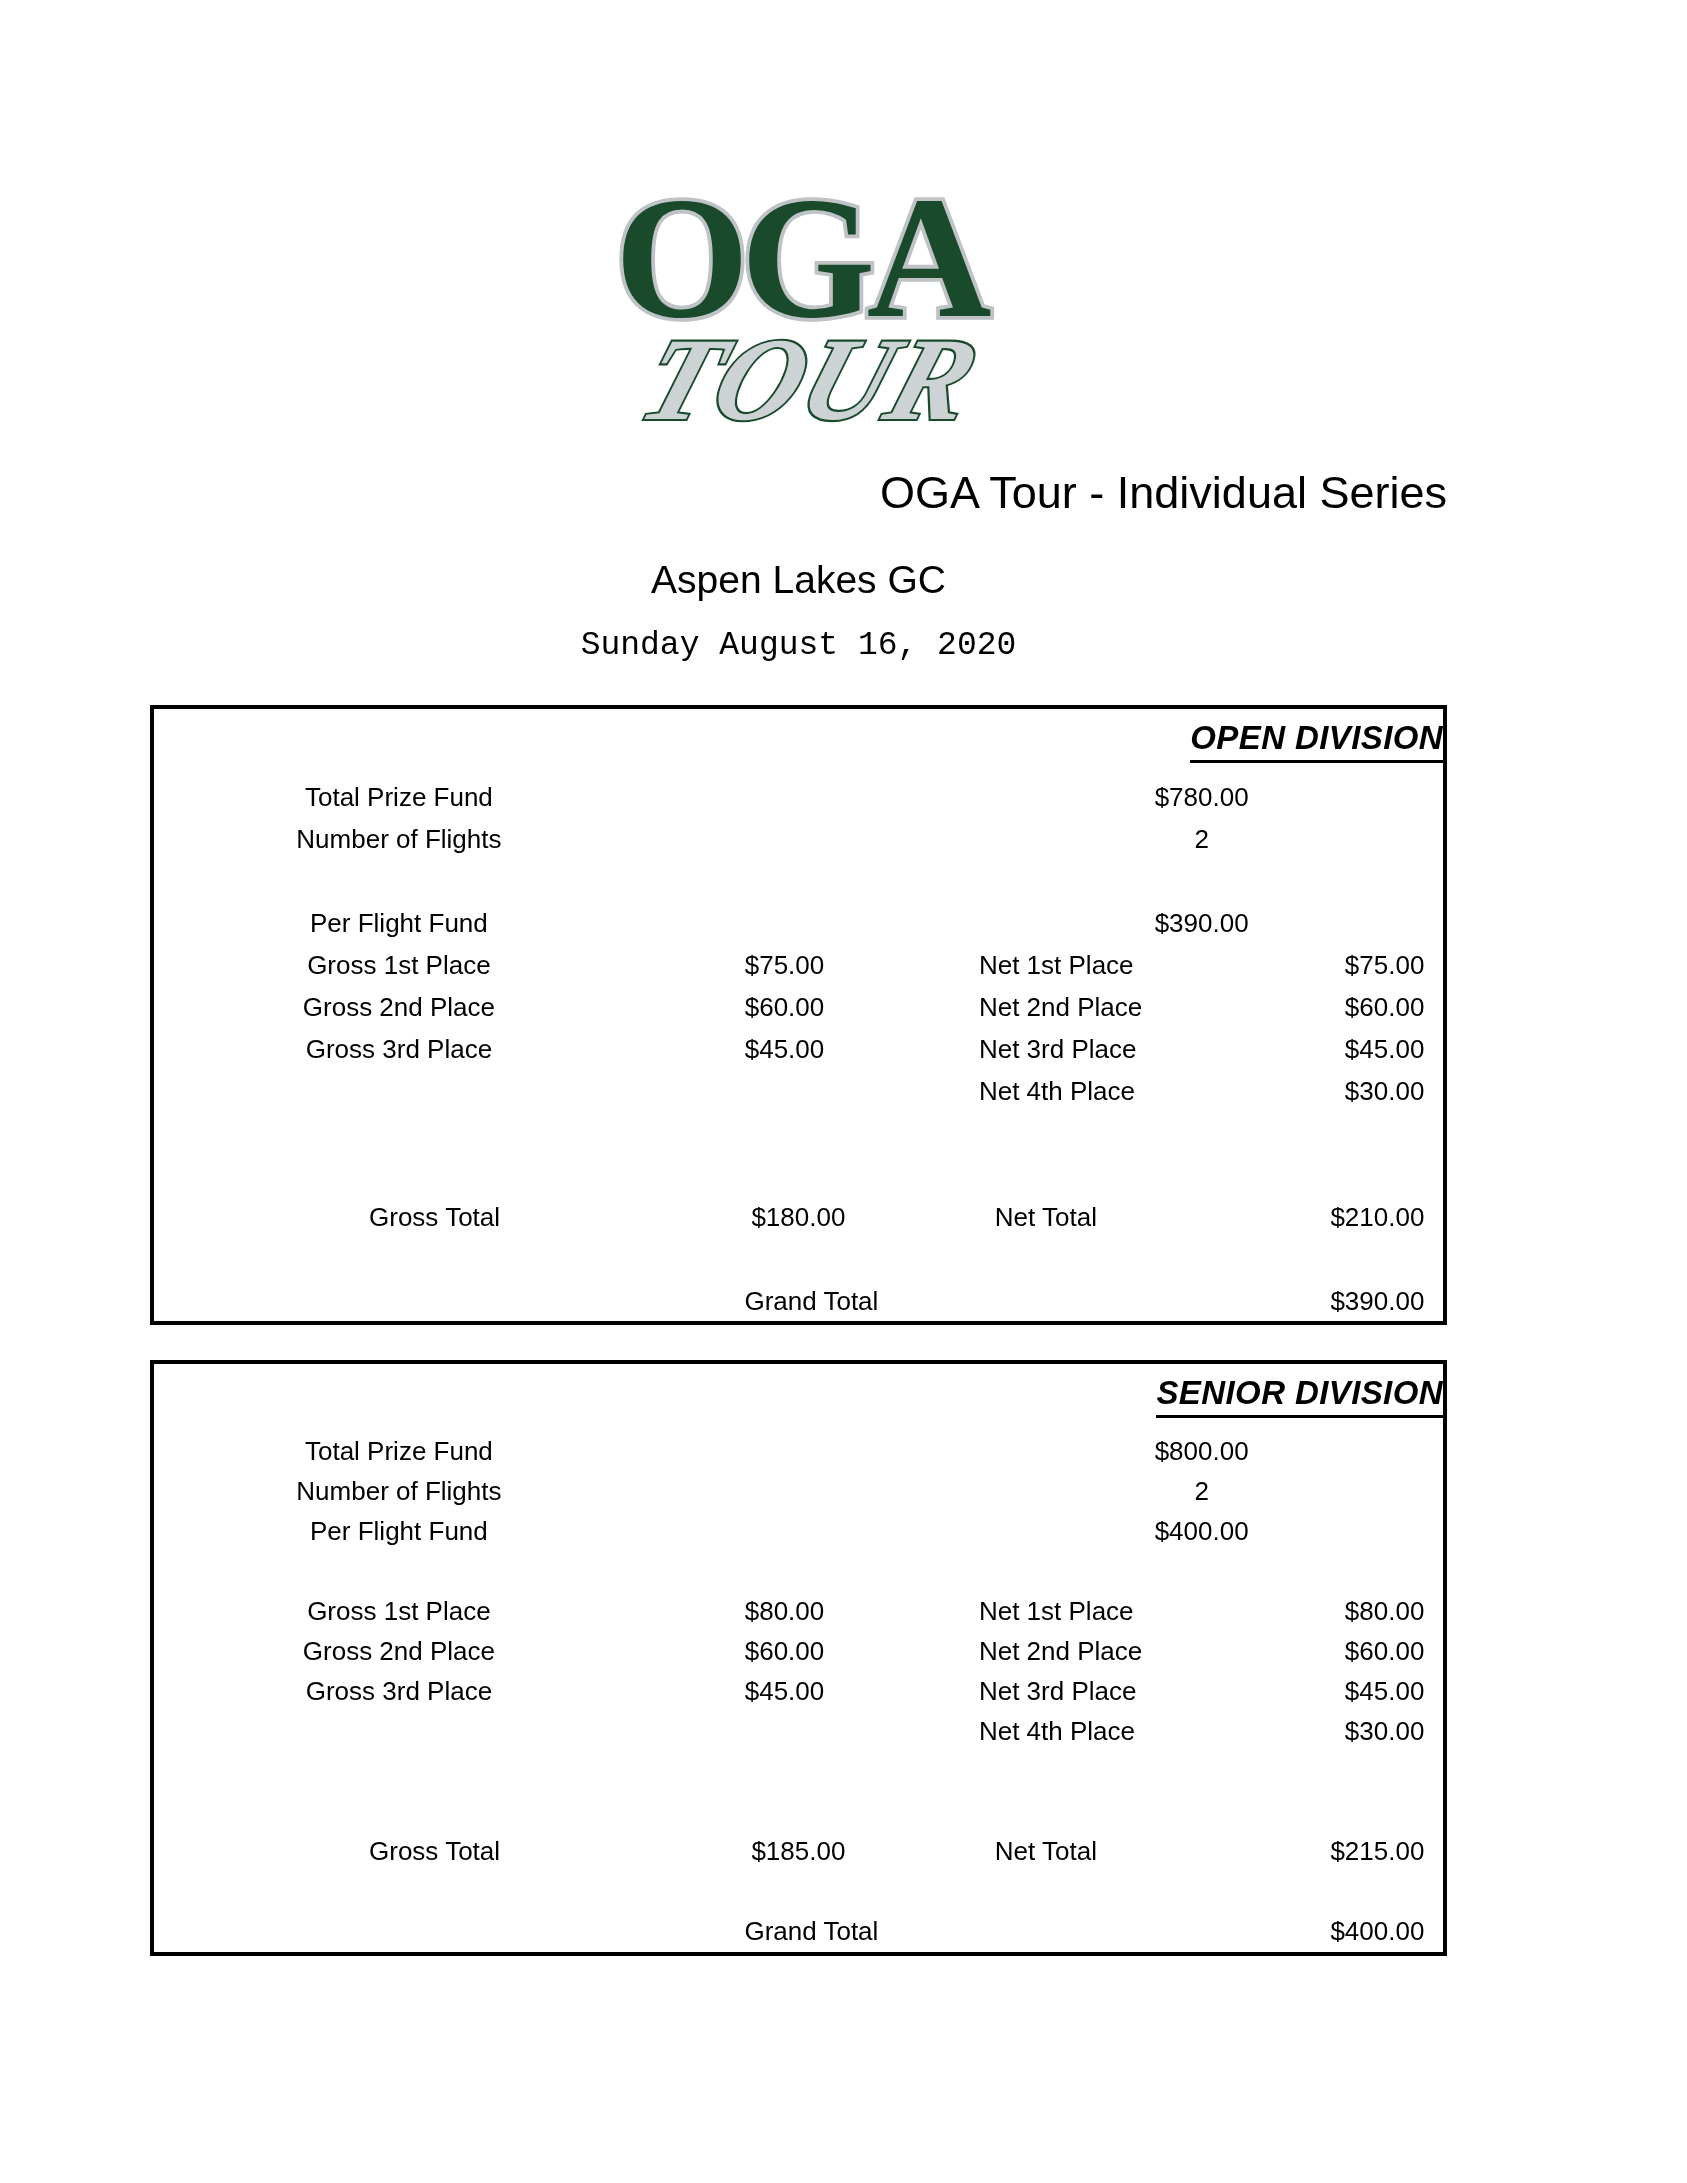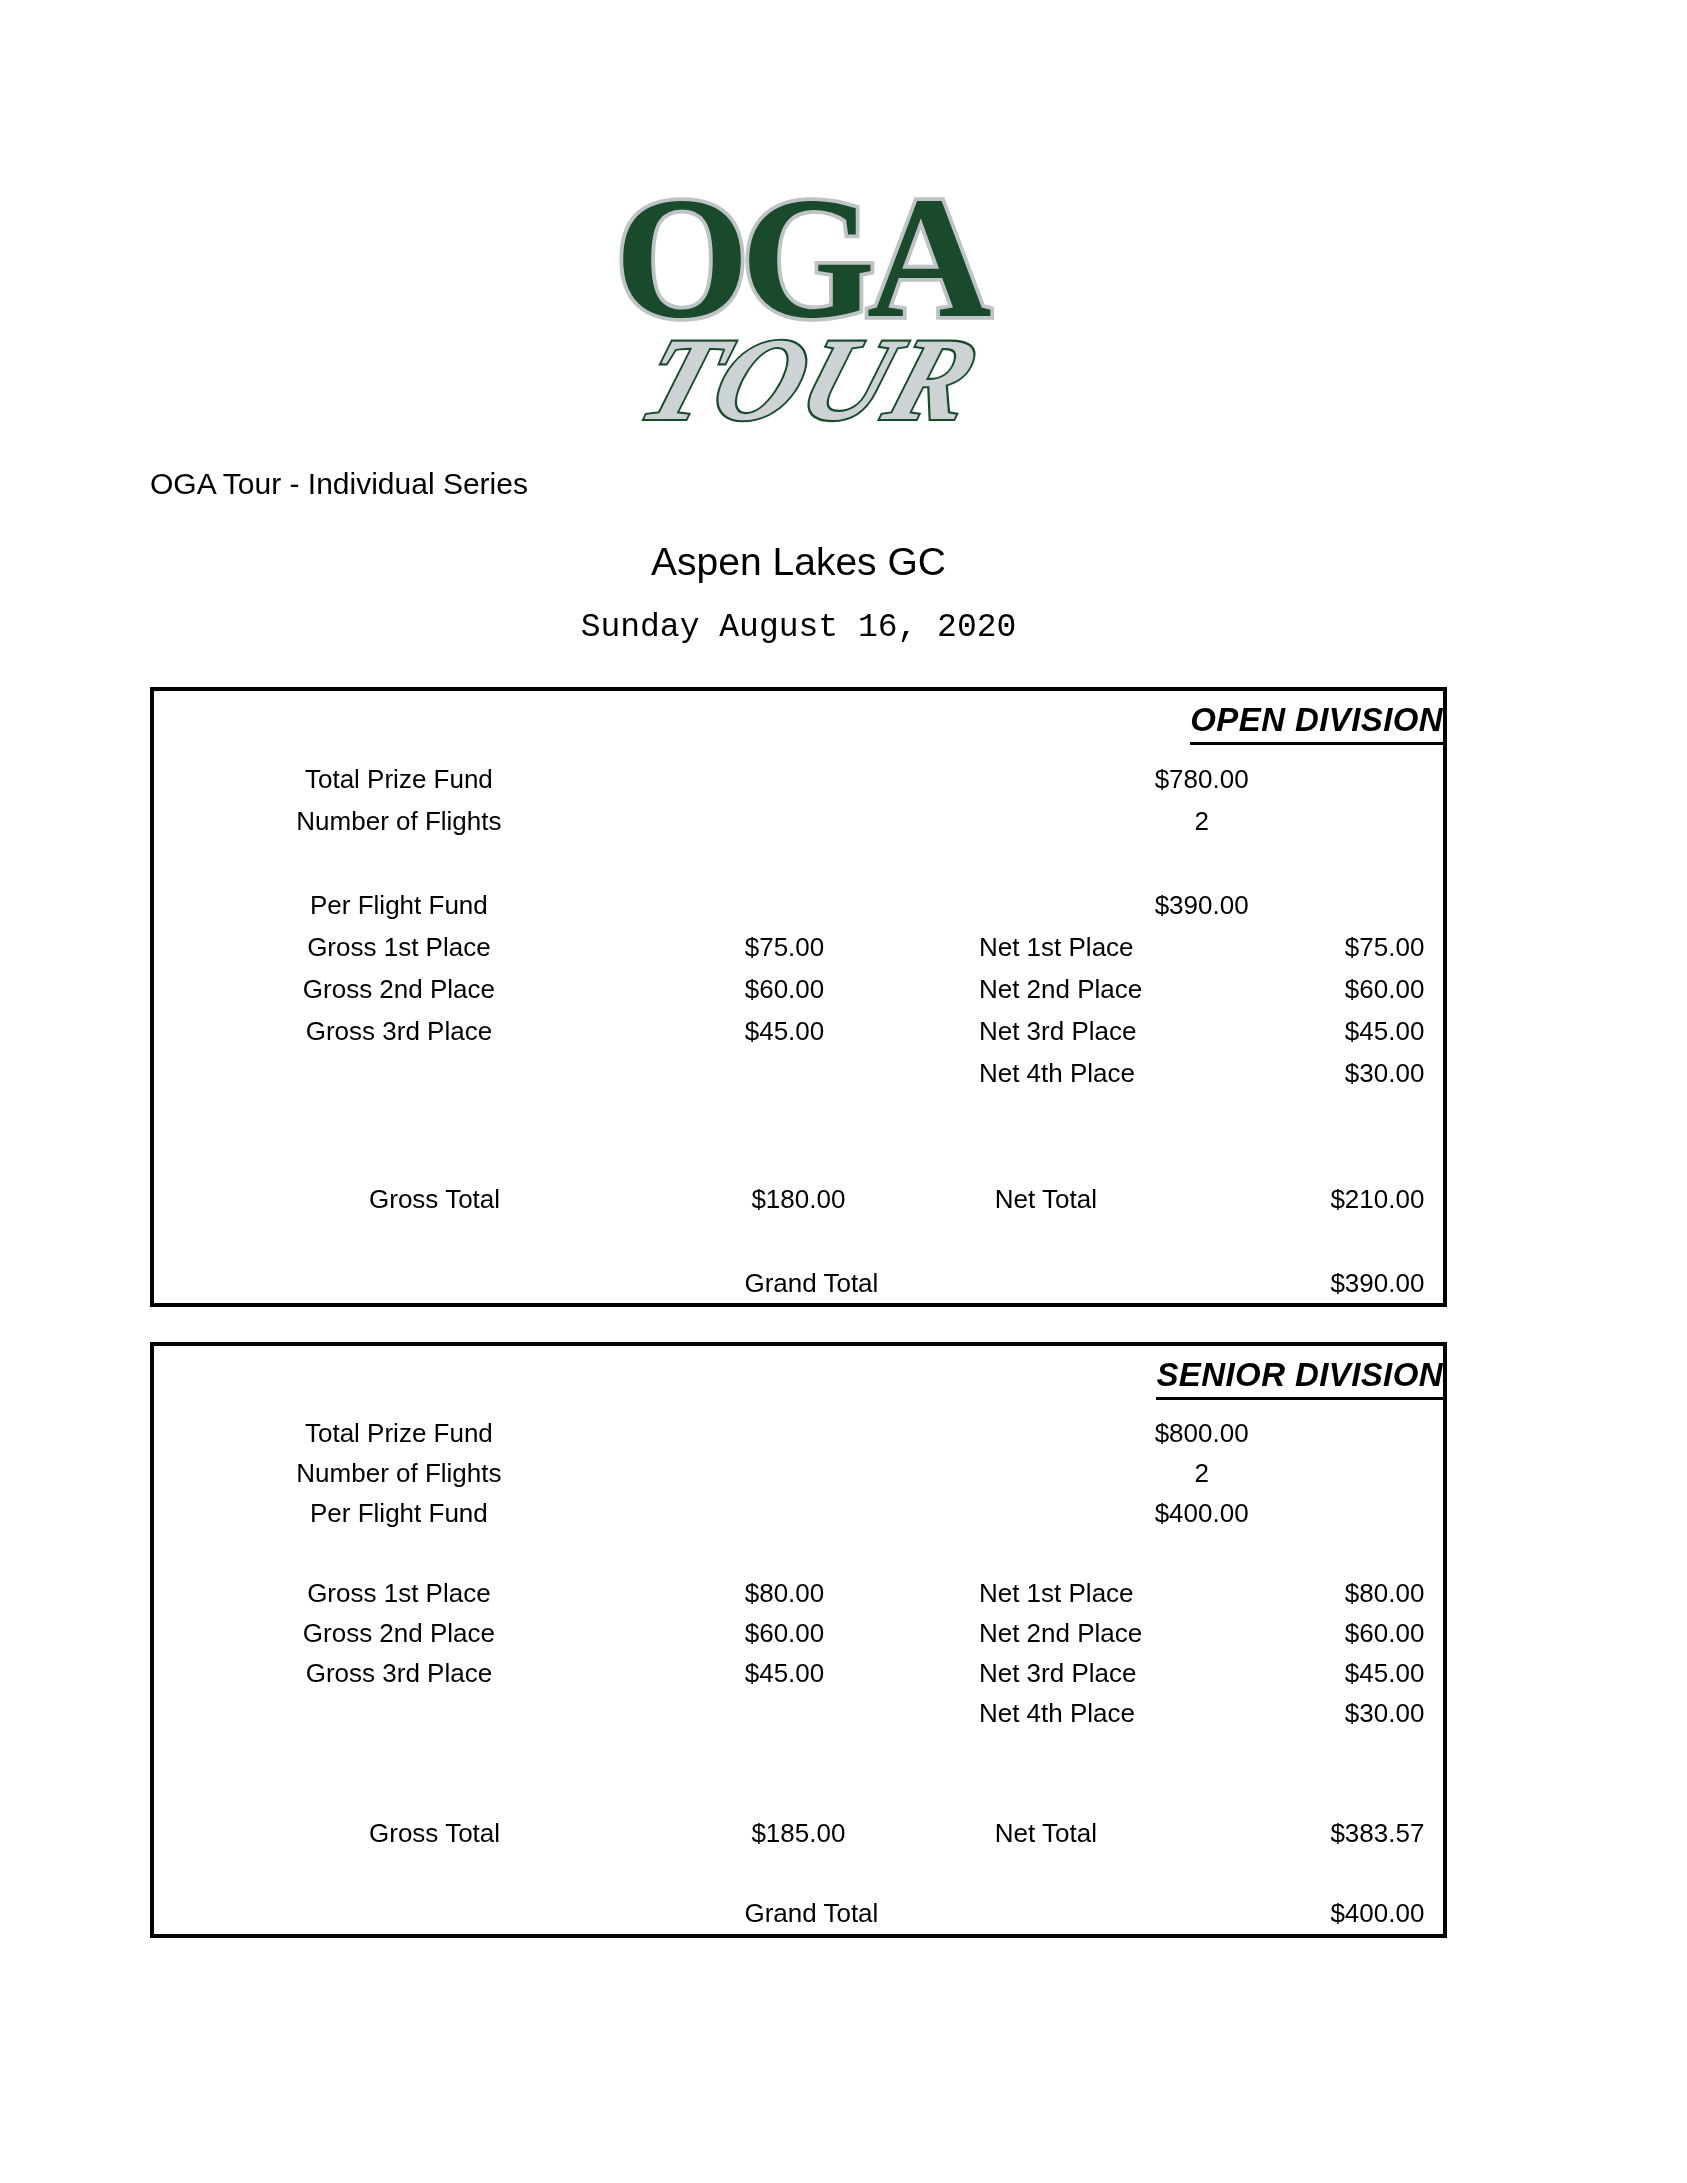--- a/index.html
+++ b/index.html
@@ -17,22 +17,22 @@
     width: 1297px;
     margin-left: 138px;
   }
   .logo-wrap {
     padding-top: 181px;
     height: 253px;
     text-align: center;
   }
   .page-title {
     margin-top: 32px;
-    text-align: left;
-    font-size: 30px;
+    text-align: right;
+    font-size: 45px;
     line-height: 1.2;
   }
   .venue {
     margin-top: 37px;
     text-align: center;
     font-size: 39px;
     line-height: 1.2;
   }
   .event-date {
     margin-top: 22px;
@@ -204,21 +204,21 @@
         <div class="c-nval">$30.00</div>
       </div>
 
       <div class="row blank"></div>
       <div class="row blank"></div>
 
       <div class="row totals">
         <div class="c-label">Gross Total</div>
         <div class="c-gval">$185.00</div>
         <div class="c-nlabel">Net Total</div>
-        <div class="c-nval">$383.57</div>
+        <div class="c-nval">$215.00</div>
       </div>
 
       <div class="row blank"></div>
 
       <div class="row">
         <div class="c-gtlabel">Grand Total</div>
         <div class="c-nval">$400.00</div>
       </div>
     </section>
 

